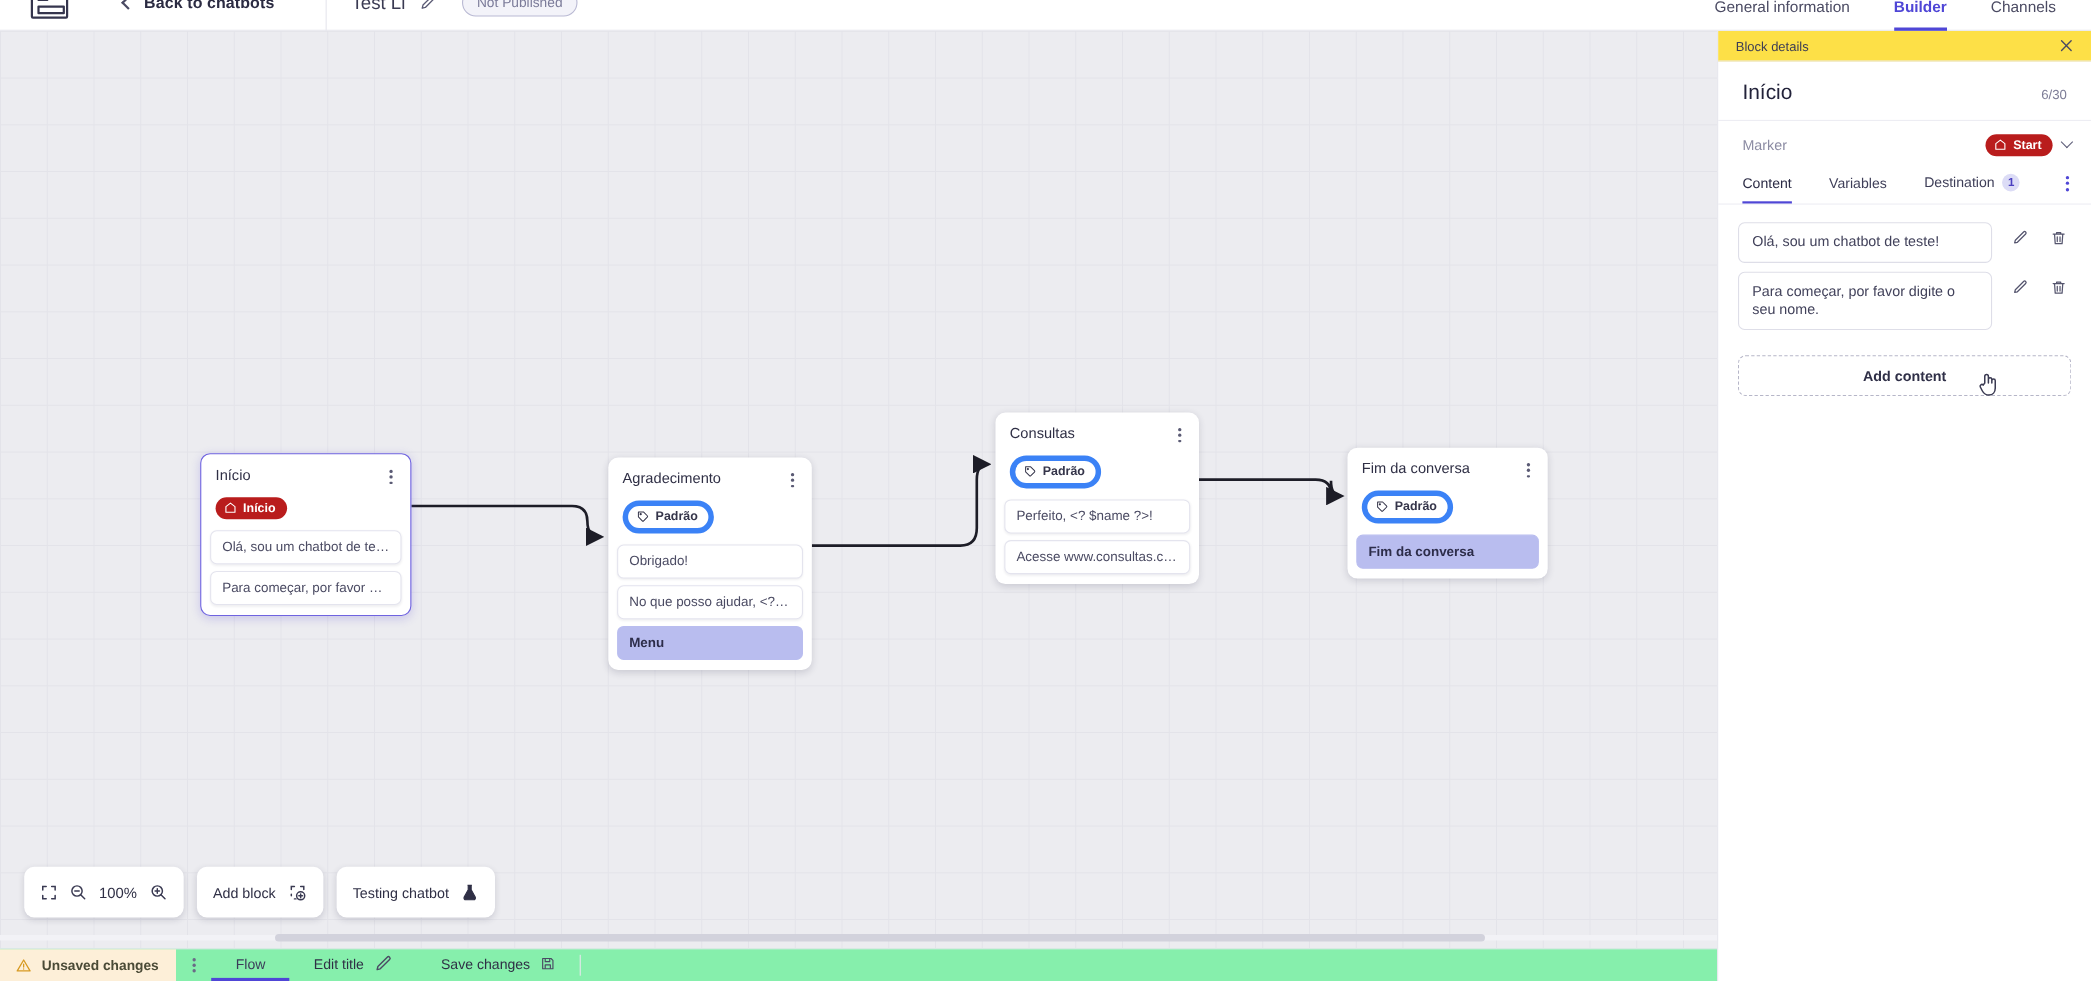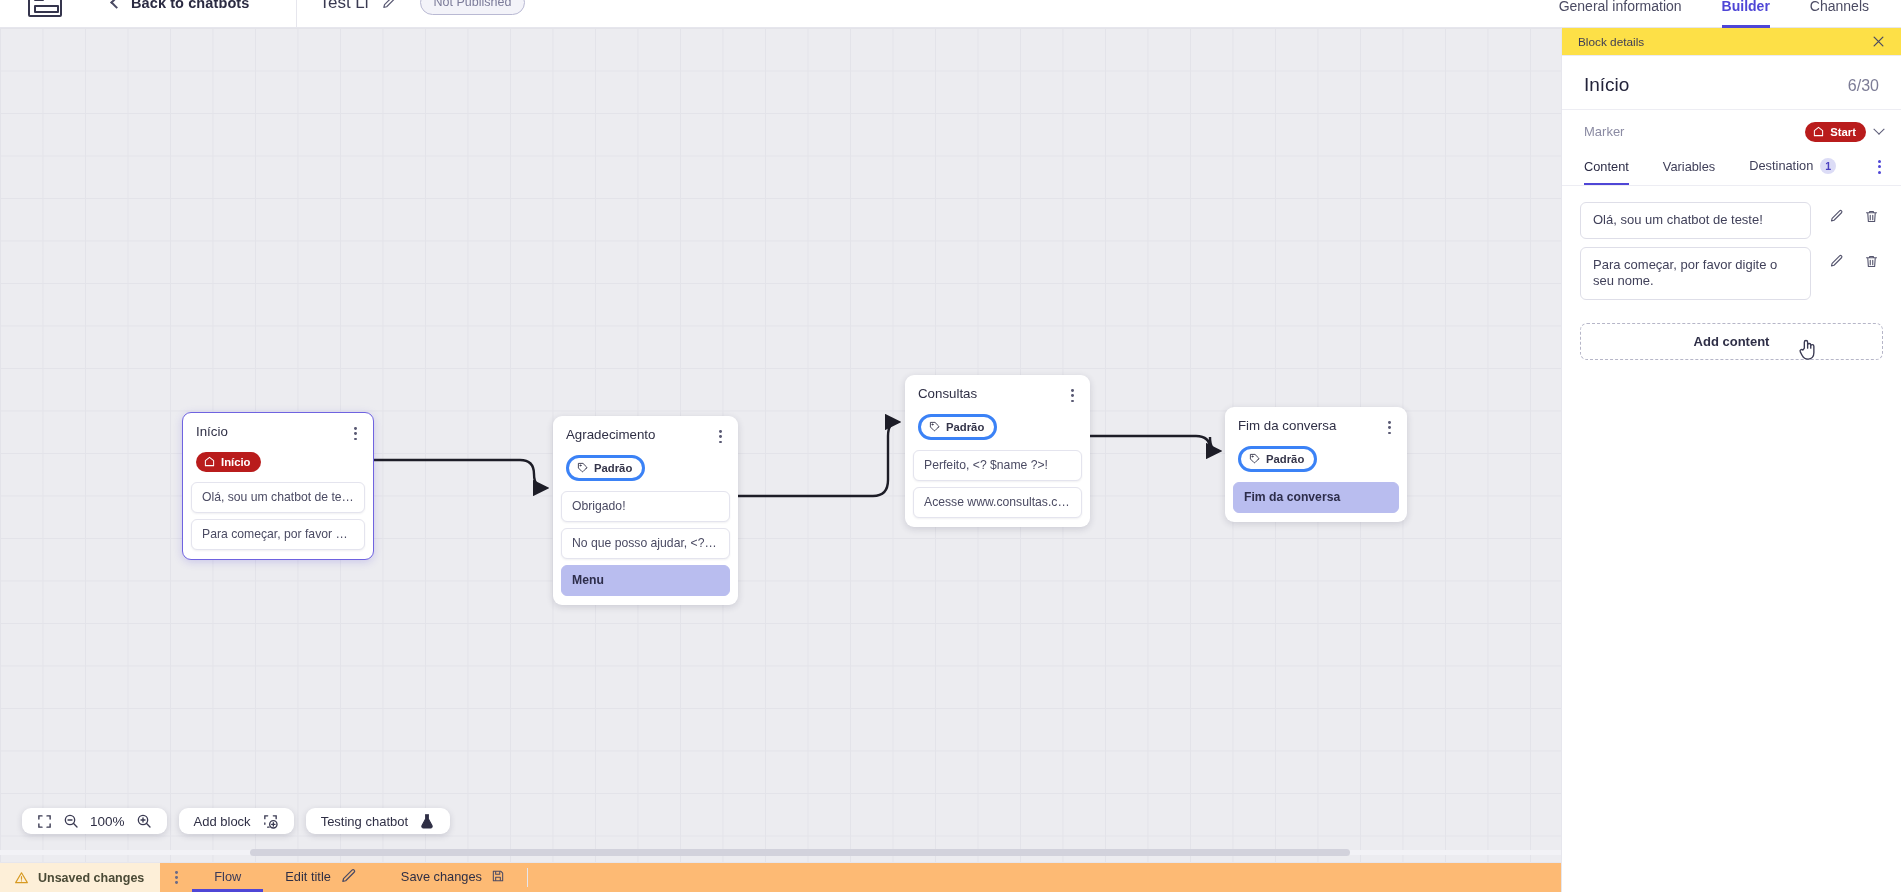--- a/index.html
+++ b/index.html
@@ -100,21 +100,21 @@
   .block-title { font-size: 13.3px; color:#2f2f45; font-weight:400; }
   .kebab { display:flex; flex-direction:column; gap:2.5px; align-items:center; cursor:pointer; padding:3px 3px; }
   .kebab i { display:block; width:2.8px; height:2.8px; border-radius:50%; background:#5a5a74; }
 
   .tag-row { padding: 9px 13px 0 13px; }
   .tag {
     display:inline-flex; align-items:center; gap:6px;
     border-radius:999px; font-size:11.3px; padding:3.5px 10px 4px 8px;
   }
   .tag.start { background:#b91c1c; color:#ffffff; font-weight:700; }
-  .tag.default { background:#ffffff; border:3px solid #3b82f6; color:#35354a; font-weight:700; }
+  .tag.default { background:#ffffff; border:5px solid #3b82f6; color:#35354a; font-weight:700; }
 
   .rows { padding: 10px 8px 0 8px; display:flex; flex-direction:column; gap:6px; }
   .row {
     background:#ffffff;
     border:1px solid #e4e4ee;
     border-radius:6px;
     padding: 7px 10px 8px;
     font-size:12.2px;
     color:#4b4b63;
     white-space:nowrap; overflow:hidden; text-overflow:ellipsis;
@@ -132,37 +132,37 @@
   #block-fim         { left:1225px; top:379px; width:182px; }
 
   
   #canvas-toolbar {
     position:absolute; left:22px; bottom:28px;
     display:flex; align-items:center; gap:12px; z-index:20;
   }
   .tool-pill {
     background:#ffffff; border-radius:9px;
     box-shadow:0 2px 6px rgba(40,40,70,.17);
-    height:26px; display:flex; align-items:center; gap:11px;
+    height:46px; display:flex; align-items:center; gap:11px;
     padding:0 15px; font-size:13px; color:#2f2f45; cursor:pointer;
     white-space:nowrap;
   }
   .zoom-val { font-size:13.5px; color:#2f2f45; }
 
   
   #h-scroll {
     position:absolute; left:0; bottom:5px; width:1561px; height:9px;
   }
   #h-scroll .track { position:absolute; left:0; top:2px; width:1561px; height:5px; background:#f2f2f6; }
   #h-scroll .thumb { position:absolute; left:250px; top:1px; width:1100px; height:7px; background:#d2d2dc; border-radius:4px; cursor:pointer; }
 
   
   #bottombar {
     position:absolute; left:0; bottom:0; width:1561px; height:30px;
-    background:#fdba74; border-top:1px solid #e6e6ed;
+    background:#86efac; border-top:1px solid #e6e6ed;
     display:flex; align-items:stretch; z-index:30;
   }
   #unsaved {
     background:#fdefd8; display:flex; align-items:center; gap:9px;
     padding:0 16px 0 14px; font-size:12.5px; color:#4a4a36; font-weight:700;
   }
   .warn-ic { width:15px; height:14px; }
   #bottom-kebab { display:flex; flex-direction:column; gap:2.5px; align-items:center; justify-content:center; width:32px; cursor:pointer; }
   #bottom-kebab i { display:block; width:2.8px; height:2.8px; border-radius:50%; background:#6a6a86; }
   .bottom-item {
@@ -185,21 +185,21 @@
   }
   #panel-strip-label { font-size:11.8px; color:#3d3d55; }
   .close-x { width:15px; height:15px; cursor:pointer; color:#4a4a63; }
 
   #panel-title-row {
     display:flex; align-items:baseline; justify-content:space-between;
     padding:18px 22px 13px 22px;
     border-bottom:1px solid #ededf3;
   }
   #panel-title { font-size:19px; color:#23233a; font-weight:400; }
-  #panel-count { font-size:16px; color:#7c7c96; }
+  #panel-count { font-size:12px; color:#7c7c96; }
 
   #marker-row {
     display:flex; align-items:center; justify-content:space-between;
     padding:12px 18px 10px 22px;
   }
   #marker-label { font-size:13px; color:#8b8ba3; }
   #marker-control { display:flex; align-items:center; gap:9px; cursor:pointer; }
   .chev-down {
     width:8px; height:8px; border-right:1.8px solid #5d5d78; border-bottom:1.8px solid #5d5d78;
     transform: rotate(45deg) translate(-2px,-2px);

